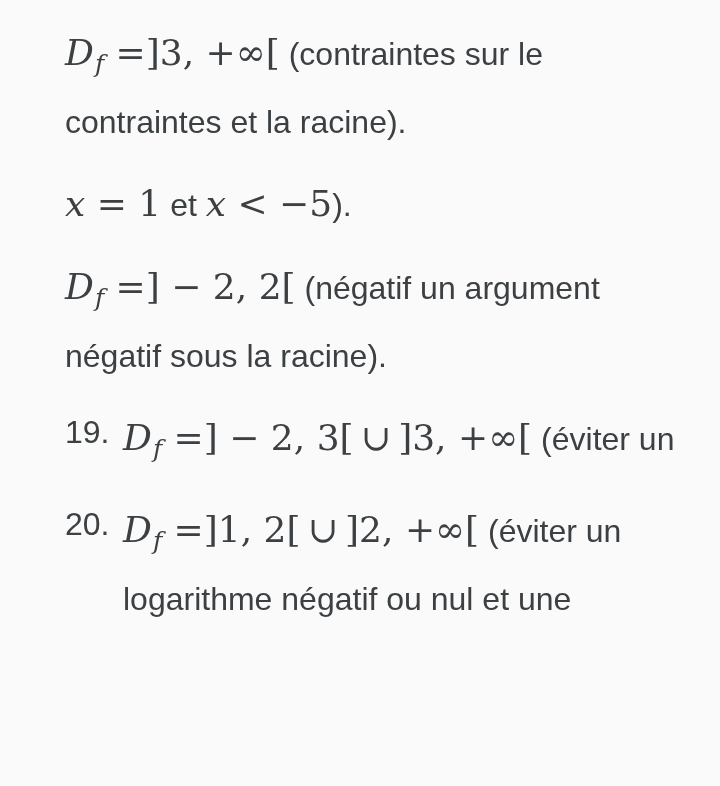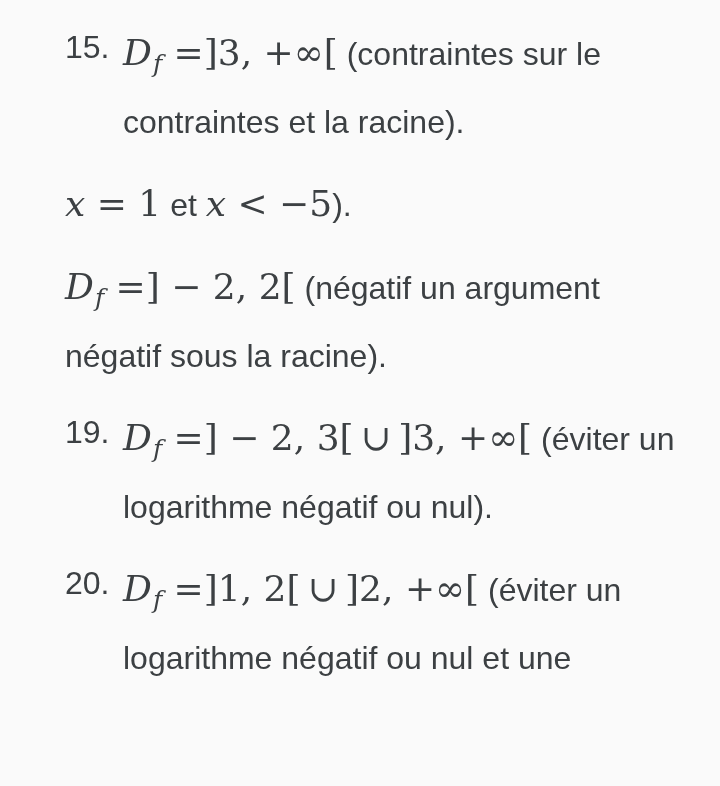--- a/index.html
+++ b/index.html
@@ -52,21 +52,20 @@
     font-size: 36px;
   }
   .tx { font-family: "Liberation Sans", sans-serif; font-size: 32px; }
 </style>
 </head>
 <body>
 
 <div class="doc">
 
   <div class="item">
-    <div class="num">15.</div>
     <div class="content">
       <div class="line"><span class="mi">D</span><span class="msub">f</span><span class="mn"> =]3, +∞[</span><span class="tx"> (contraintes sur le</span></div>
       <div class="line"><span class="tx">contraintes et la racine).</span></div>
     </div>
   </div>
 
   <div class="item">
     <div class="content">
       <div class="line"><span class="mi">x</span><span class="mn"> = 1</span><span class="tx"> et </span><span class="mi">x</span><span class="mn"> &lt; −5</span><span class="tx">).</span></div>
     </div>
@@ -77,21 +76,20 @@
     <div class="content">
       <div class="line"><span class="mi">D</span><span class="msub">f</span><span class="mn"> =] − 2, 2[</span><span class="tx"> (négatif un argument</span></div>
       <div class="line"><span class="tx">négatif sous la racine).</span></div>
     </div>
   </div>
 
   <div class="item">
     <div class="num">19.</div>
     <div class="content">
       <div class="line"><span class="mi">D</span><span class="msub">f</span><span class="mn"> =] − 2, 3[ ∪ ]3, +∞[</span><span class="tx"> (éviter un</span></div>
-      <div class="line"><span class="tx">logarithme négatif ou nul).</span></div>
     </div>
   </div>
 
   <div class="item">
     <div class="num">20.</div>
     <div class="content">
       <div class="line"><span class="mi">D</span><span class="msub">f</span><span class="mn"> =]1, 2[ ∪ ]2, +∞[</span><span class="tx"> (éviter un</span></div>
       <div class="line"><span class="tx">logarithme négatif ou nul et une</span></div>
 
     </div>

